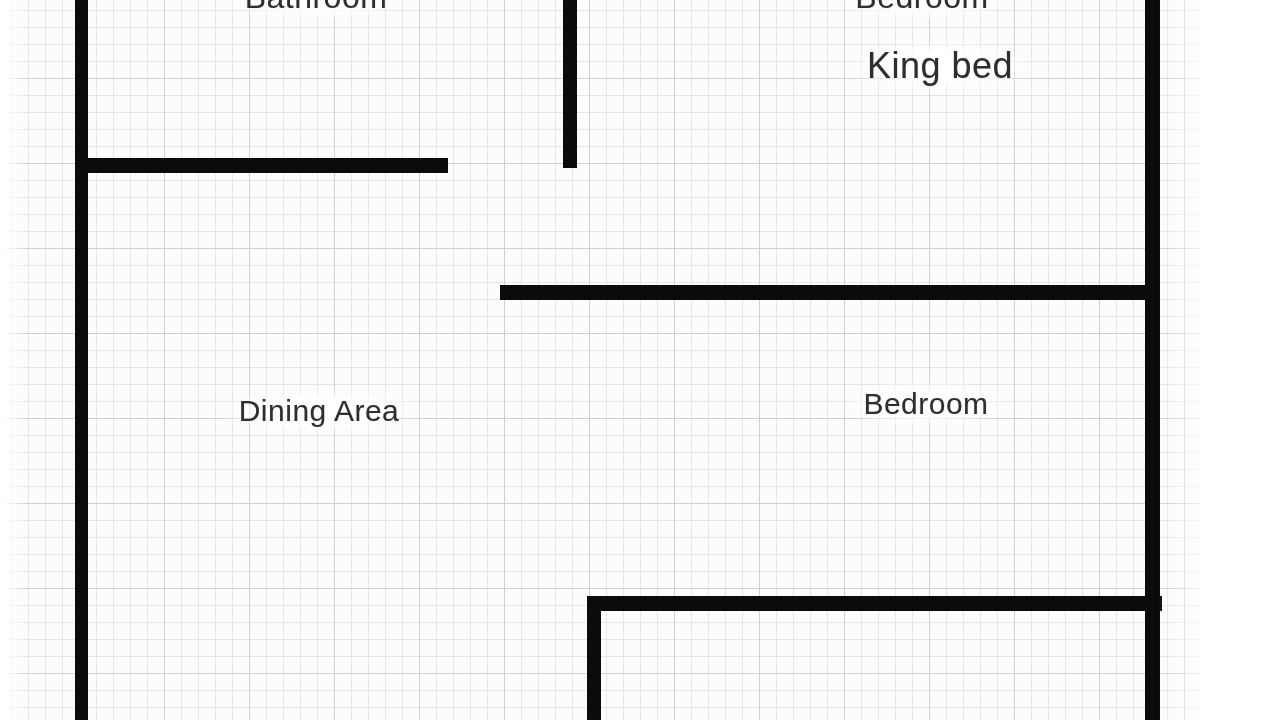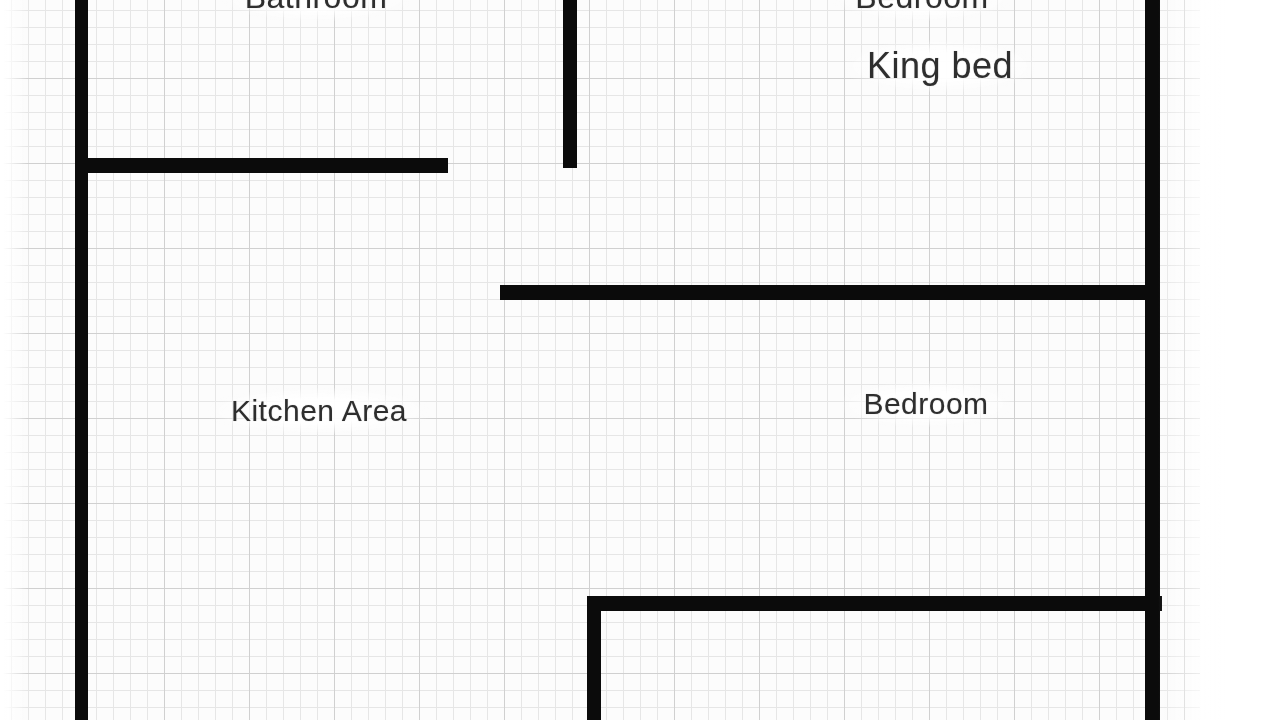--- a/index.html
+++ b/index.html
@@ -86,21 +86,21 @@
     <div class="wall w-middle"></div>
     <div class="wall w-kitchen-bottom"></div>
     <div class="wall w-bottom-vert"></div>
 
     <span class="room-label lbl-bathroom">Bathroom</span>
 
     <span class="room-label lbl-bedroom">Bedroom</span>
 
     <span class="room-label lbl-kingbed">King bed</span>
 
-    <span class="room-label lbl-dining">Kitchen Area</span>
+    <span class="room-label lbl-dining">Dining Area</span>
 
     <span class="room-label lbl-kitchen">Bedroom</span>
 
   </div>
 
   <div class="fade fade-right"></div>
   <div class="fade fade-left"></div>
 
 </div>
 

